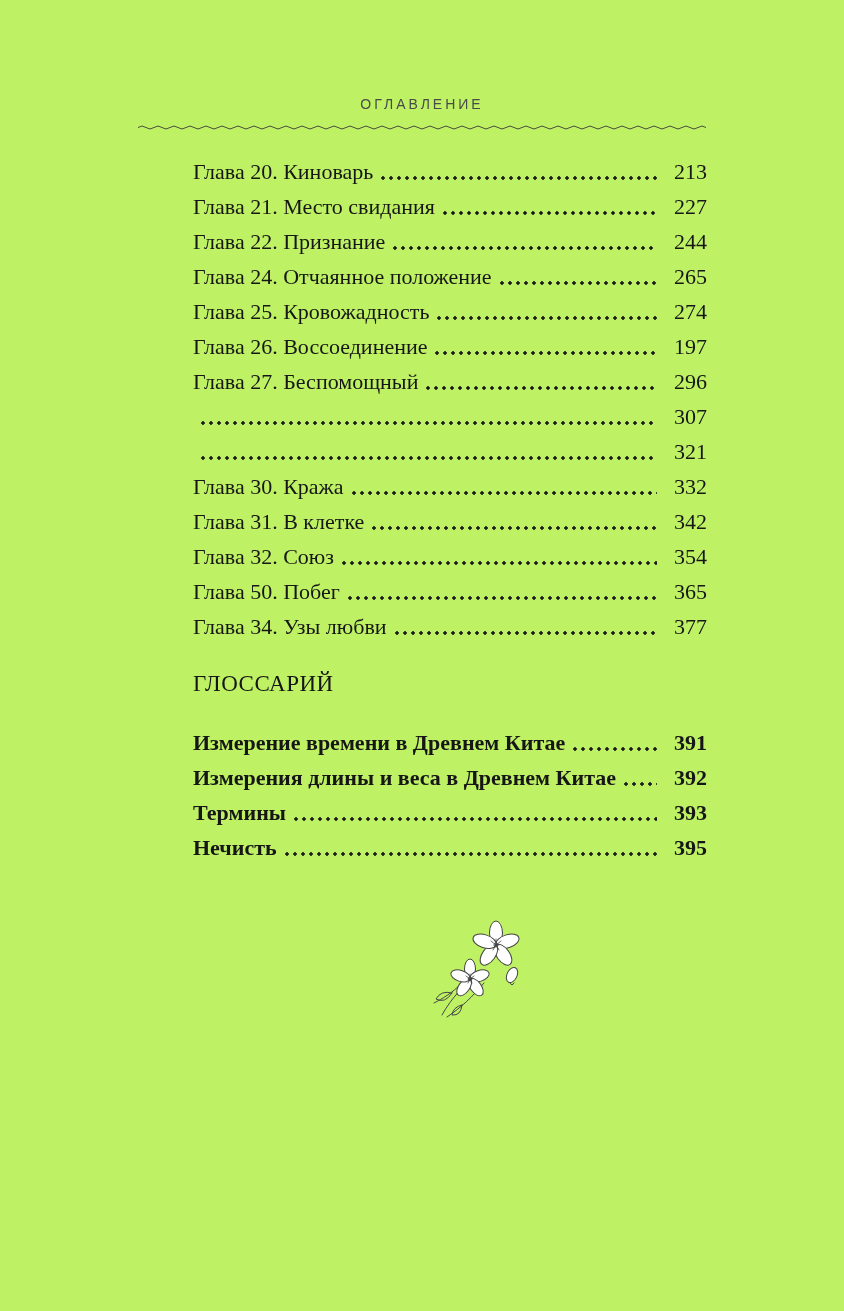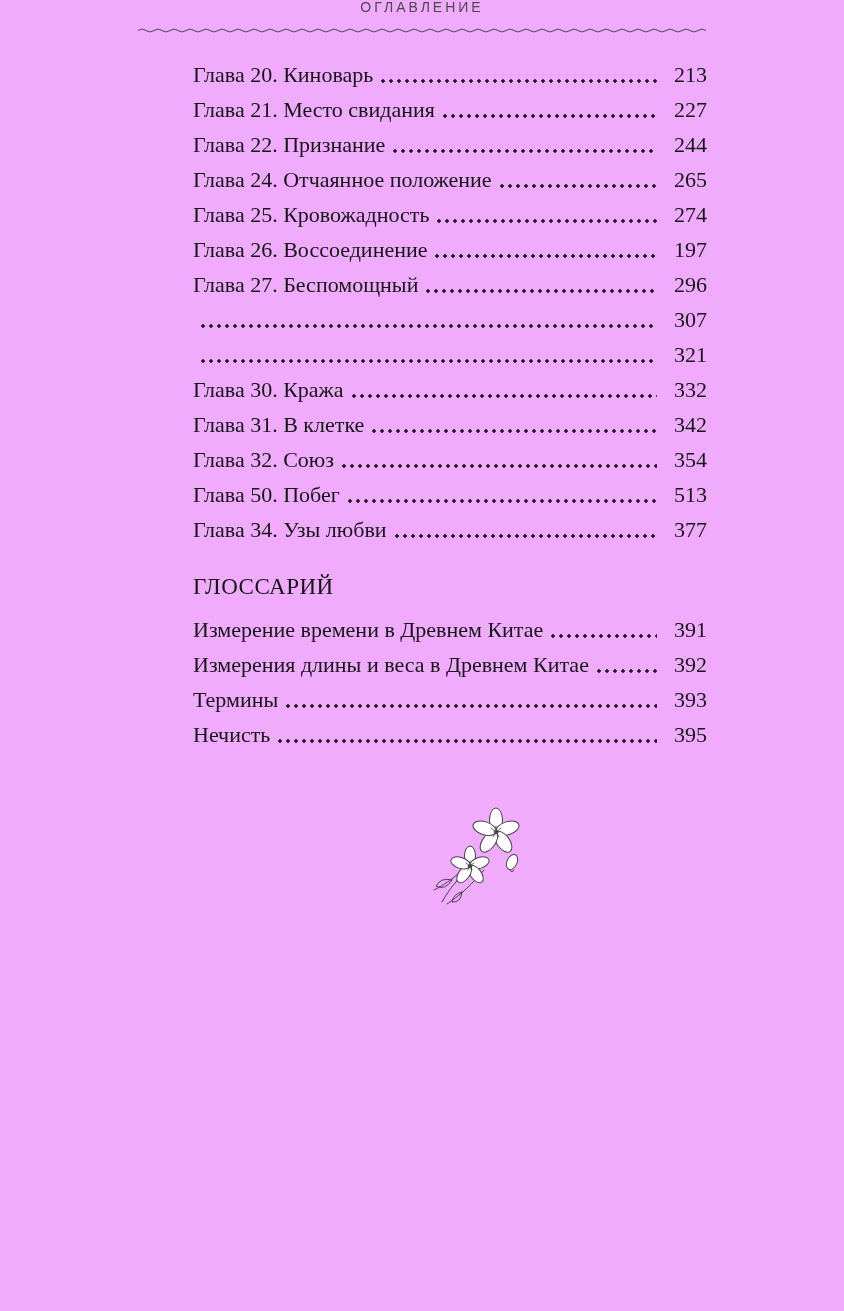--- a/index.html
+++ b/index.html
@@ -1,23 +1,24 @@
 <!DOCTYPE html>
 <html><head>
 <meta charset="utf-8">
 <style>
   html, body { margin: 0; padding: 0; background: #ffffff; }
   .page {
     position: relative;
     width: 844px;
     height: 1311px;
-    background: #f0abfc;
+    background: #bef264;
     font-family: "Liberation Serif", serif;
     color: #161616;
     box-sizing: border-box;
+    padding-top: 97px;
     overflow: hidden;
   }
   .running-head {
     text-align: center;
     font-family: "Liberation Sans", sans-serif;
     font-size: 14px;
     line-height: 14px;
     letter-spacing: 3px;
     color: #4a4a4a;
   }
@@ -46,21 +47,21 @@
     min-width: 46px;
     text-align: right;
     white-space: nowrap;
   }
   .glossary-header {
     font-size: 23px;
     line-height: 35px;
     margin-top: 22px;
     letter-spacing: 0.5px;
   }
-  .glossary-list { margin-top: 8px; }
+  .glossary-list { margin-top: 24px; font-weight: bold; }
   .flower {
     margin: 52px 0 0 414px;
   }
 </style>
 </head>
 <body>
 
 <div class="page">
 
   <div class="running-head">ОГЛАВЛЕНИЕ</div>
@@ -139,21 +140,21 @@
 
   <div class="row">
     <span class="title">Глава 32. Союз</span>
     <span class="leader"></span>
     <span class="pg">354</span>
   </div>
 
   <div class="row">
     <span class="title">Глава 50. Побег</span>
     <span class="leader"></span>
-    <span class="pg">513</span>
+    <span class="pg">365</span>
   </div>
 
   <div class="row">
     <span class="title">Глава 34. Узы любви</span>
     <span class="leader"></span>
     <span class="pg">377</span>
   </div>
 </div>
 
     <div class="glossary-header">ГЛОССАРИЙ</div>

